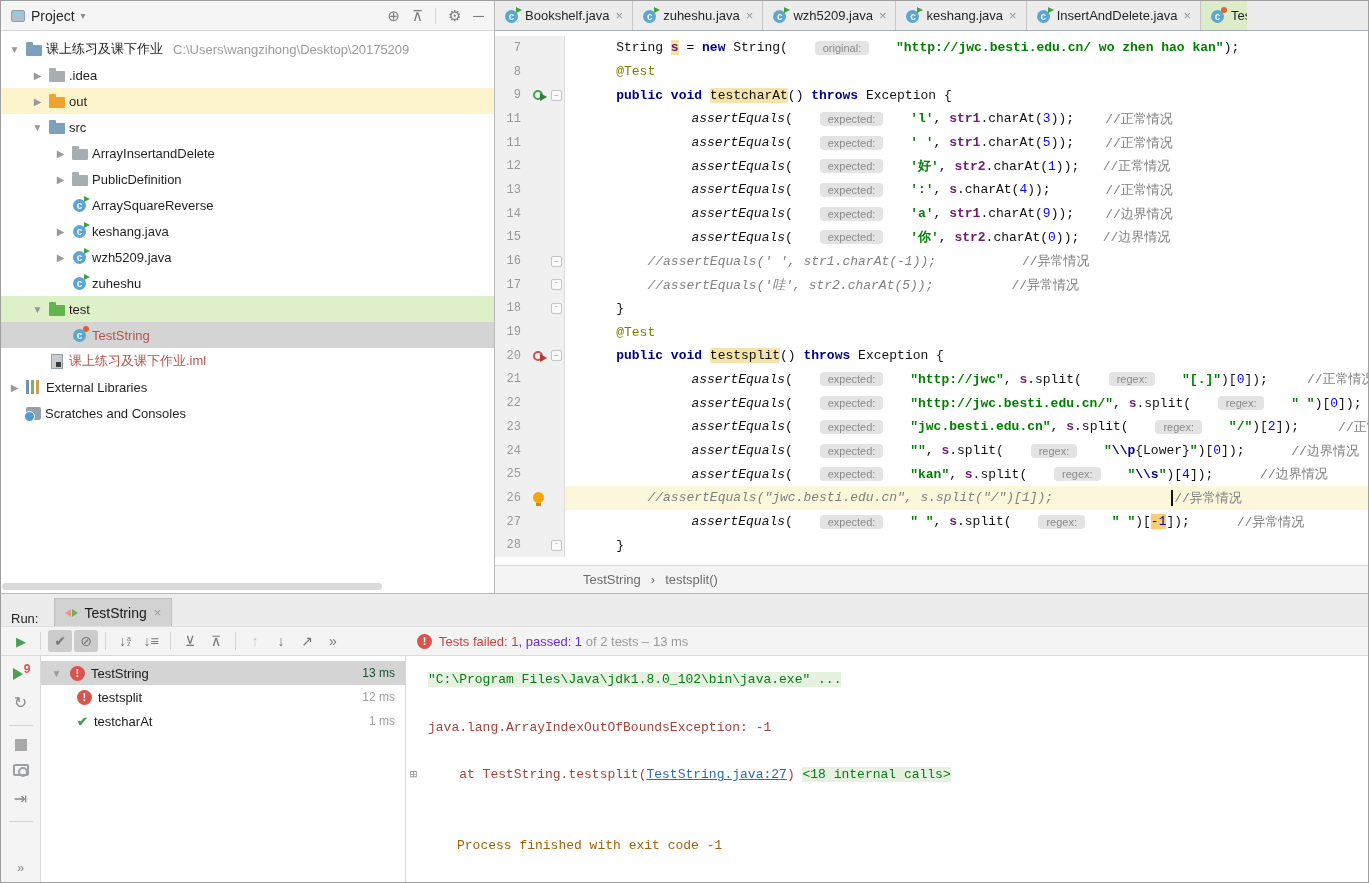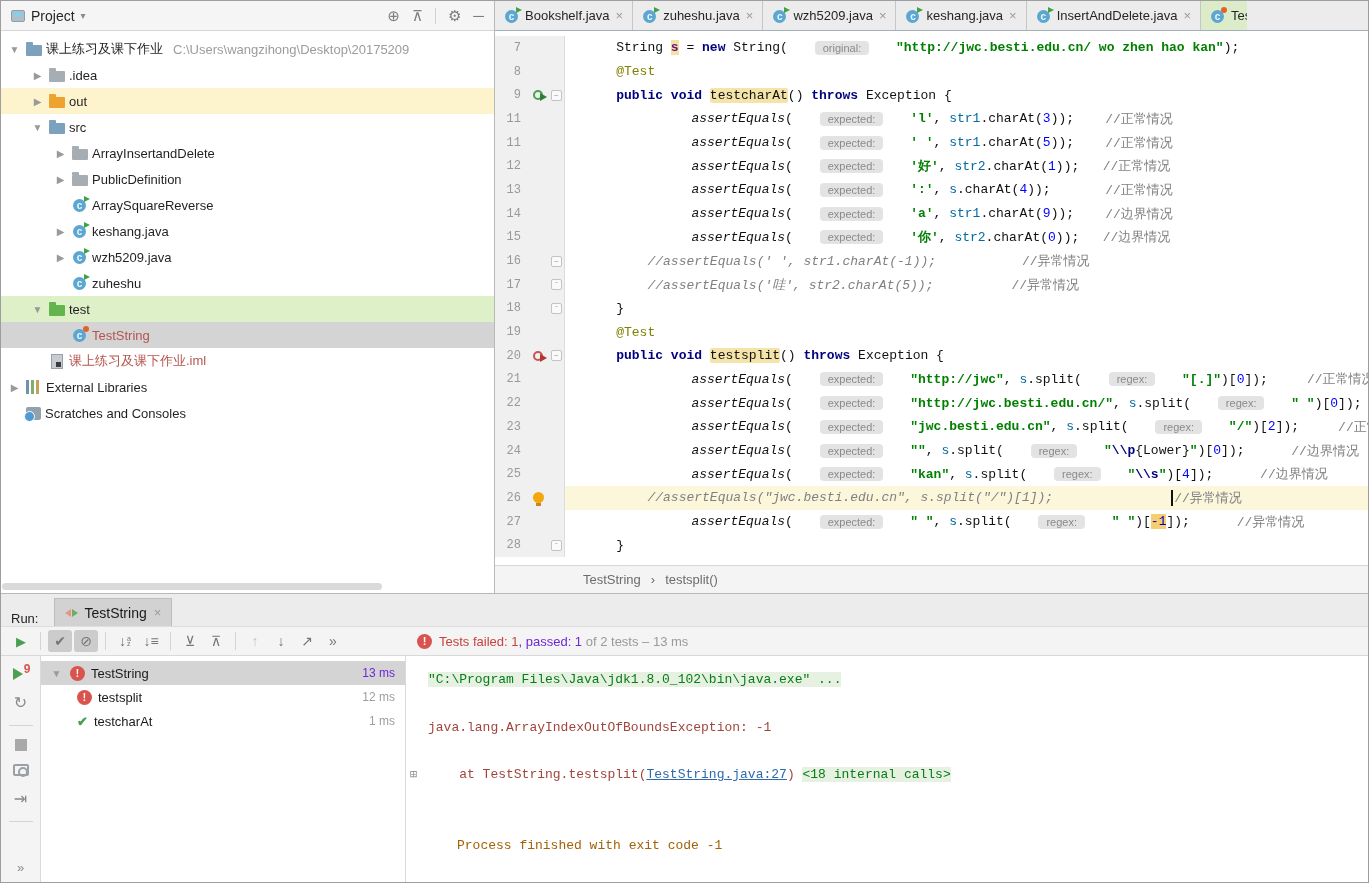--- a/index.html
+++ b/index.html
@@ -55,21 +55,21 @@
   .licon { width:22px; flex:0 0 22px; background:#f0f0f0; display:flex; align-items:center; justify-content:center; }
   .lfold { width:16px; flex:0 0 16px; background:#f0f0f0; border-right:1px solid #dcdcdc; display:flex; align-items:center; justify-content:center; }
   .lcode { flex:1; padding-left:20px; white-space:pre; display:flex; align-items:center; min-width:0; }
   .eline.cur .lcode { background:#fcf6db; }
   .sg-p { color:#111; }
   .sg-k { color:#000080; font-weight:bold; }
   .sg-s { color:#008000; font-weight:bold; }
   .sg-e { color:#000080; font-weight:bold; }
   .sg-n { color:#0000ff; }
   .sg-nsel { color:#0000c0; background:#f7cd72; }
-  .sg-f { color:#0369a1; font-weight:normal; }
+  .sg-f { color:#701a75; font-weight:bold; }
   .sg-fh { color:#660e7a; font-weight:bold; background:#f3e3a3; }
   .sg-c { color:#808080; }
   .sg-ci { color:#808080; font-style:italic; }
   .sg-a { color:#808000; }
   .sg-m { color:#111; background:#f5e4a9; border-radius:2px; }
   .sg-i { color:#111; font-style:italic;margin-left:44px; }
   .sg-h { font-family:"Liberation Sans",sans-serif; font-size:11px; background:#e3e3e3; color:#8a8a8a; border-radius:4px; padding:1px 8px; margin:0 19px; }
   .caret { display:inline-block; width:2px; height:16px; background:#111; margin:0 1px; vertical-align:middle; }
   .g-ok { width:10px; height:10px; border:2px solid #4a9f53; border-radius:50%; position:relative; }
   .g-ok::after { content:""; position:absolute; right:-6px; bottom:-3px; border-left:7px solid #2f7d36; border-top:4px solid transparent; border-bottom:4px solid transparent; }
@@ -110,21 +110,21 @@
   .cam { width:16px; height:12px; border:2px solid #9aa0a6; border-radius:2px; position:relative; }
   .cam::after { content:""; position:absolute; left:3px; top:1px; width:6px; height:6px; border:2px solid #9aa0a6; border-radius:50%; }
   .stop-sq { width:12px; height:12px; background:#a9a9a9; }
   .run-tree { width:365px; flex:0 0 365px; border-right:1px solid #d9d9d9; padding-top:5px; font-size:13px; overflow:hidden; }
   .rtrow { height:24px; display:flex; align-items:center; gap:6px; padding:0 10px 0 8px; color:#1a1a1a; }
   .rtrow.sel { background:#d4d4d4; }
   .rt-ind { width:22px; flex:0 0 22px; }
   .t-err { width:15px; height:15px; flex:0 0 15px; border-radius:50%; background:#d9544f; color:#fff; font:bold 10px/15px "Liberation Sans",sans-serif; text-align:center; }
   .t-ok { color:#4a9f53; font-weight:bold; font-size:13px; }
   .rt-time { margin-left:auto; color:#9e9e9e; font-size:12px; }
-  .rt-time.dark { color:#6d28d9; }
+  .rt-time.dark { color:#14532d; }
   .run-console { flex:1; font:13px "Liberation Mono","DejaVu Sans Mono",monospace; padding:12px 0 0 2px; overflow:hidden; background:#fff; }
   .cline { height:23.7px; display:flex; align-items:center; white-space:pre; padding-left:20px; position:relative; }
   .cfold { position:absolute; left:2px; top:4px; color:#9a9a9a; font-size:12px; }
   .cg-cmd { color:#067d17; background:#e7f1e2; }
   .cg-err { color:#a1453c; }
   .cg-lnk { color:#2d6bb0; text-decoration:underline; }
   .cg-int { color:#067d17; background:#e7f1e2; }
   .cg-proc { color:#a16207;margin-left:29px; }
 </style>
 </head>

